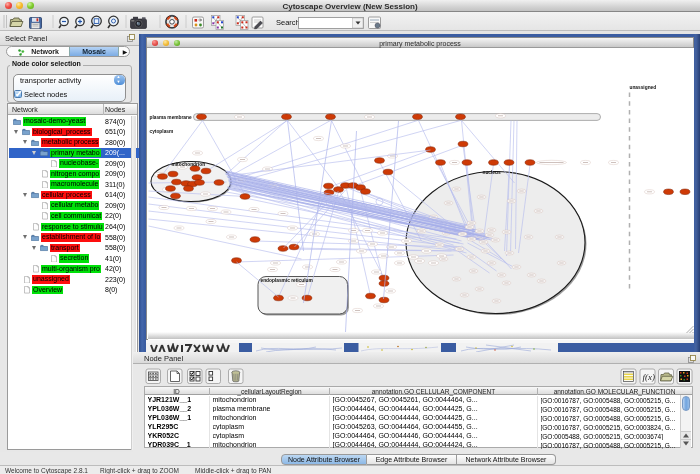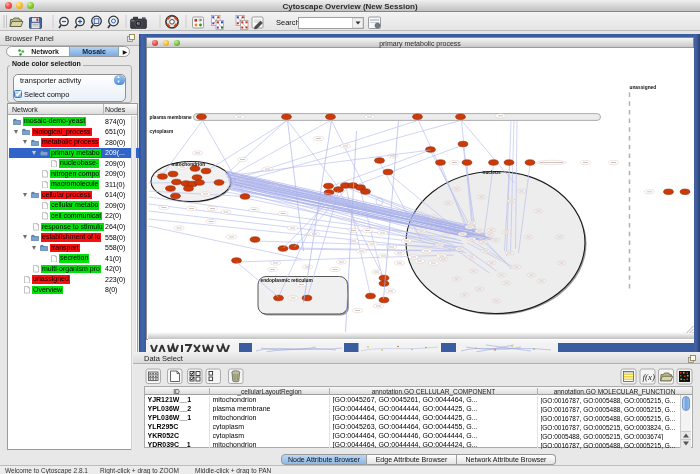--- a/index.html
+++ b/index.html
@@ -225,21 +225,21 @@
 <path d="M355.5 9.5 L360.5 9.5 L358 12.5 Z" fill="#333"></path>
 
 <rect x="368.5" y="5" width="12" height="11.5" rx="1" fill="#f8f8f8" stroke="#888" stroke-width="0.8"></rect>
 <line x1="370" y1="8" x2="379" y2="8" stroke="#99aabb" stroke-width="1"></line>
 <line x1="370" y1="10.5" x2="379" y2="10.5" stroke="#bbb" stroke-width="0.7"></line>
 <circle cx="377.5" cy="13.5" r="2.5" fill="#6a7a8a" stroke="#445" stroke-width="0.5"></circle>
 </svg></div>
 
 <div id="cpanel">
   <div id="cpanel-title">
-      <span>Browser Panel</span>
+      <span>Select Panel</span>
       <svg style="position:absolute;right:4px;top:2.5px;width:8px;height:8px;" viewBox="0 0 8 8">
         <rect x="0.5" y="2.5" width="5" height="5" fill="none" stroke="#8a8a8a" stroke-width="0.8"></rect>
         <rect x="2.5" y="0.5" width="5" height="5" fill="#f8f8f4" stroke="#8a7a3a" stroke-width="0.8"></rect>
       </svg>
     </div>
   <div id="tabbar">
     <div id="tab-network"><svg style="position:absolute;left:11px;top:2px;width:7px;height:7px;" viewBox="0 0 7 7">
           <circle cx="1.5" cy="1.5" r="1.2" fill="#2a9a2a"></circle>
           <circle cx="5" cy="2.5" r="1.2" fill="#55c544"></circle>
           <circle cx="2.5" cy="5.5" r="1.2" fill="#2a9a2a"></circle>
@@ -249,21 +249,21 @@
     <div id="tab-mosaic">Mosaic</div>
     <div id="tab-arrow">▶</div>
   </div>
   <div id="groupbox"></div>
   <div id="groupbox-label">Node color selection</div>
   <div id="combo">
       <span>transporter activity</span>
       <div id="combo-step"></div>
     </div>
   <div id="checkbox"></div>
-  <div id="checkbox-label">Select compo</div>
+  <div id="checkbox-label">Select nodes</div>
   <div id="tree">
     <div id="tree-head">
         <span class="h1">Network</span>
         <span class="h2">Nodes</span>
         <div class="sep"></div>
       </div>
     <div id="tree-rows">
 <div class="trow" style="top:12.0px;">
           <svg class="dicon" style="left:4px" viewBox="0 0 10 9">
             <path d="M0.5 2.2 L0.5 8 L9.5 8 L9.5 3 L4.8 3 L3.8 1.5 L1.2 1.5 Z" fill="#5b87b8" stroke="#3c5f88" stroke-width="0.7"></path>
@@ -1018,21 +1018,21 @@
 <circle cx="330" cy="5" r="0.7" fill="#c8b418"></circle>
           <circle cx="349" cy="7" r="0.7" fill="#c83a18"></circle>
 <circle cx="366" cy="3.5" r="0.7" fill="#c8b418"></circle>
           <circle cx="388" cy="6" r="0.7" fill="#68a418"></circle>
 </g>
 </svg></div>
 </div>
 
 <div id="dpanel">
   <div id="dpanel-title">
-      <span>Data Select</span>
+      <span>Node Panel</span>
       <svg style="position:absolute;right:4px;top:2.5px;width:8px;height:8px;" viewBox="0 0 8 8">
         <rect x="0.5" y="2.5" width="5" height="5" fill="none" stroke="#8a8a8a" stroke-width="0.8"></rect>
         <rect x="2.5" y="0.5" width="5" height="5" fill="#f8f8f4" stroke="#8a7a3a" stroke-width="0.8"></rect>
       </svg>
     </div>
   <div id="dtoolbar"><svg width="553" height="22" viewBox="0 0 553 22">
 
 <g>
 <rect x="6" y="5" width="14.5" height="14.5" rx="2" fill="#f5f5f5" stroke="#9a9a9a" stroke-width="0.8"></rect>
 <rect x="27.5" y="5" width="14.5" height="14.5" rx="2" fill="#f5f5f5" stroke="#9a9a9a" stroke-width="0.8"></rect>

